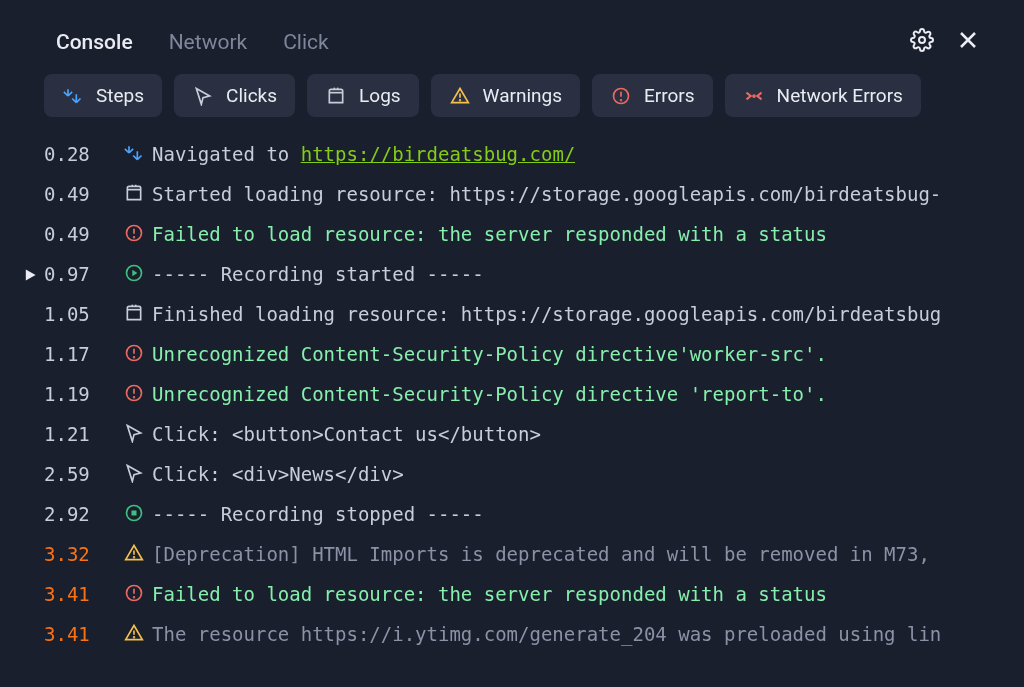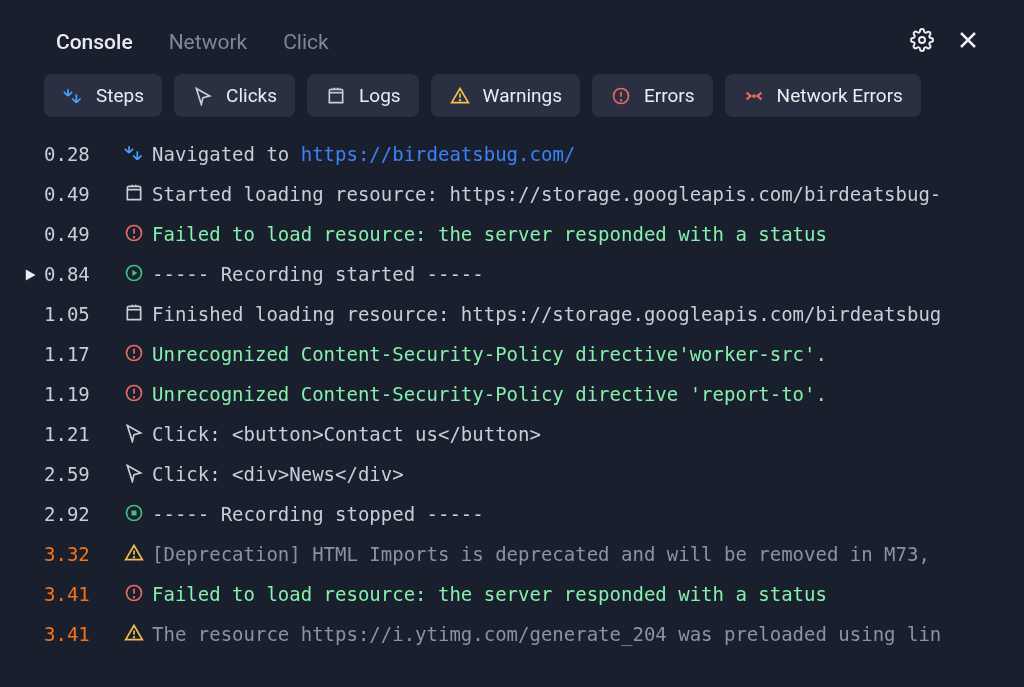--- a/index.html
+++ b/index.html
@@ -63,21 +63,21 @@
   .row-time {
     width: 76px;
     color: #f97316;
     text-align: left;
   }
   .row-time.bright { color: #c8cdd9; }
   .row-icon { width: 28px; display: flex; align-items: center; justify-content: center; }
   .row-text { color: #c8cdd9; padding-left: 4px; overflow: hidden; text-overflow: clip; }
   .row-text.muted { color: #8b92a5; }
   .row-text.error { color: #86efac; }
-  .row-text a { color: #3b82f6; }
+  .row-text a { color: #84cc16; text-decoration: underline; }
 
   
   .ic-steps { color: #4aa3ff; }
   .ic-log { color: #c8cdd9; }
   .ic-warn { color: #f3c14b; }
   .ic-err { color: #ea6a62; }
   .ic-net { color: #ea6a62; }
   .ic-recstart { color: #3fbf7f; }
   .ic-recstop { color: #3fbf7f; }
   .ic-cursor { color: #c8cdd9; }
@@ -207,21 +207,21 @@
             </svg></span>
         </div>
         <div class="row-text error">Failed to load resource: the server responded with a status</div>
       </div>
       <div class="row">
         <div class="row-marker">
           <svg viewBox="0 0 10 10">
             <path d="M2 1 L9 5 L2 9 Z"></path>
           </svg>
         </div>
-        <div class="row-time bright">0.84</div>
+        <div class="row-time bright">0.97</div>
         <div class="row-icon">
           <span class="ic-recstart"><svg width="20" height="20" viewBox="0 0 24 24" fill="none" stroke="currentColor" stroke-width="2">
               <circle cx="12" cy="12" r="9"></circle>
               <path d="M10 8 L16 12 L10 16 Z" fill="currentColor" stroke="none"></path>
             </svg></span>
         </div>
         <div class="row-text">----- Recording started -----</div>
       </div>
       <div class="row">
         <div class="row-marker"></div>

